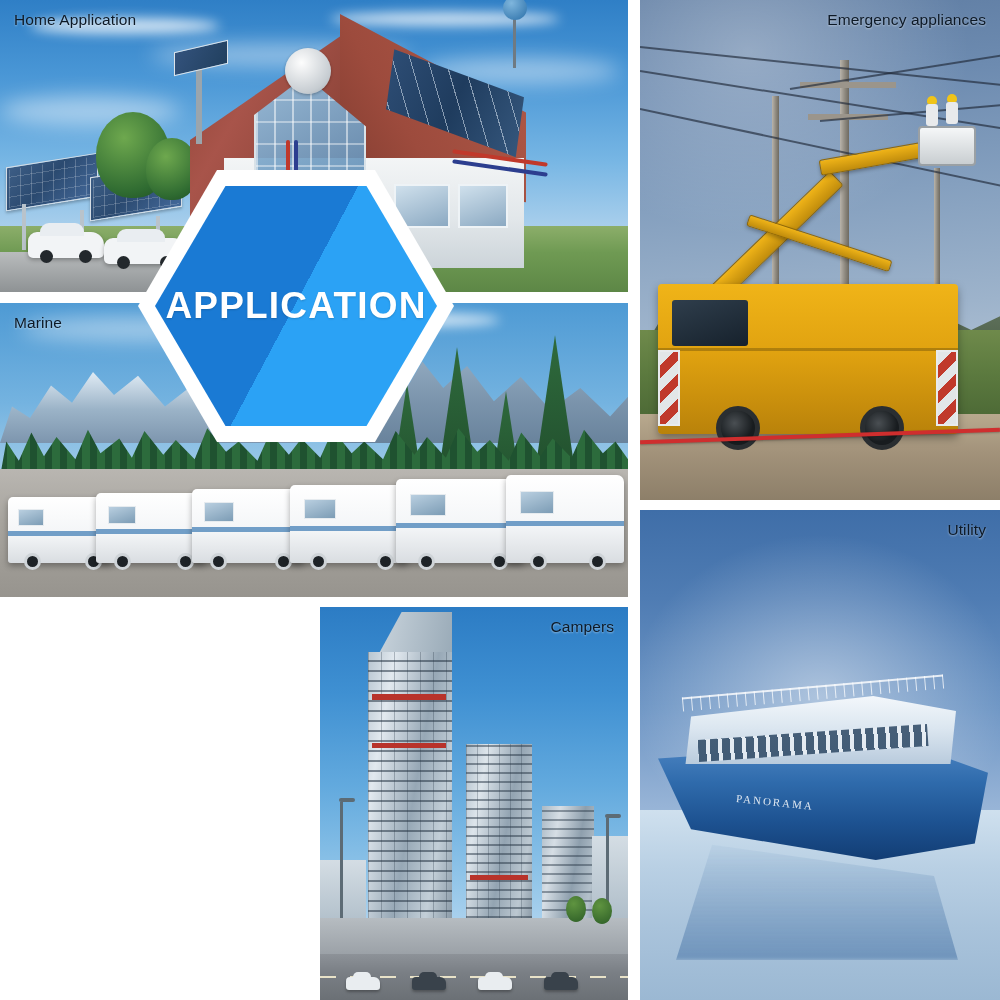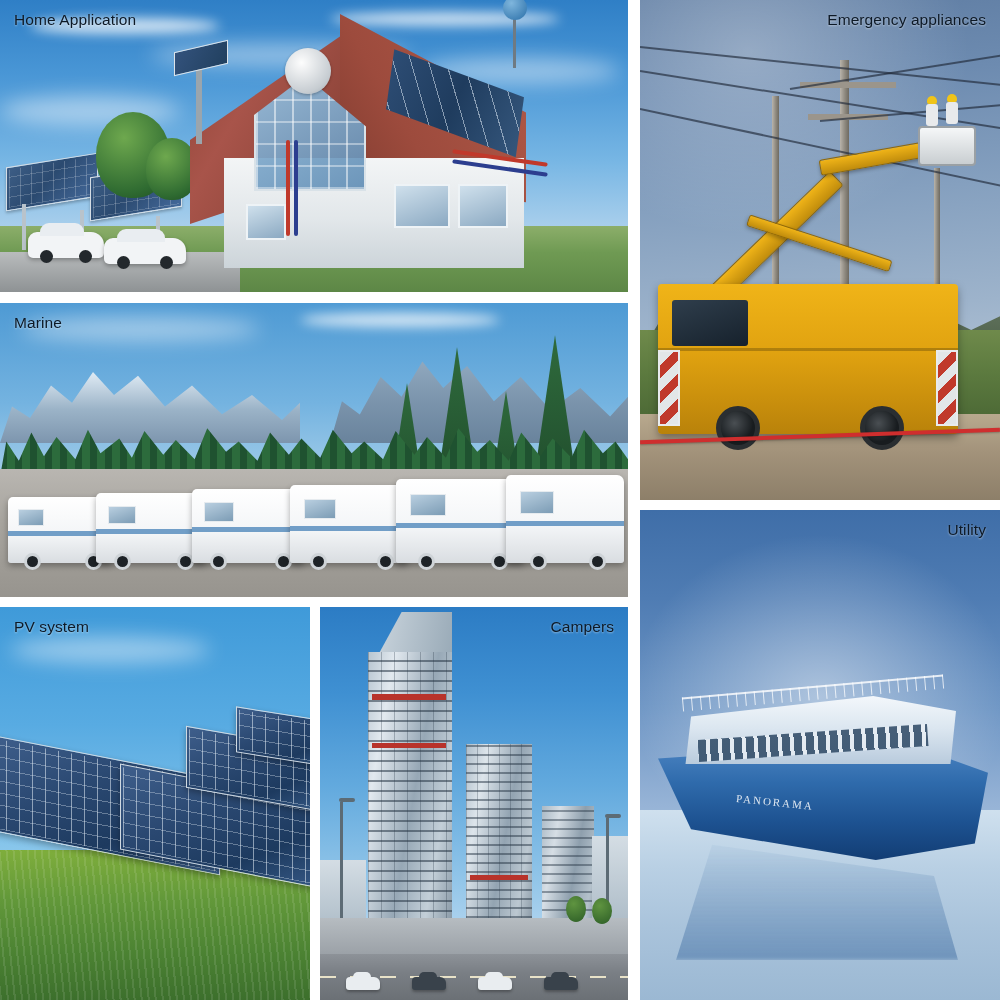--- a/index.html
+++ b/index.html
@@ -627,32 +627,20 @@
       <div class="superstructure"></div>
       <div class="deckwins"></div>
       <div class="railing"></div>
       <div class="shipname">PANORAMA</div>
     </div>
     <div class="reflection"></div>
 
     <div class="label tr">Utility</div>
   </div>
 
-  <div class="panel" id="p-pv">
-    <div class="sky"></div>
-    <div class="cloudwisp soft" style="left:10px;top:30px;width:200px;height:26px;"></div>
-    <div class="pv-grass"></div>
-
-    <div class="pvrow" style="left:-10px;top:150px;width:230px;height:96px;transform:skewY(11deg);"></div>
-    <div class="pvrow" style="left:120px;top:178px;width:220px;height:86px;transform:skewY(11deg);"></div>
-    <div class="pvrow" style="left:186px;top:132px;width:150px;height:62px;transform:skewY(10deg);"></div>
-    <div class="pvrow" style="left:236px;top:108px;width:110px;height:46px;transform:skewY(9deg);"></div>
-
-    <div class="label tl">PV system</div>
-  </div>
 
   <div class="panel" id="p-util">
     <div class="sky"></div>
 
     <div class="tower-a-top"></div>
     <div class="tower-a"></div>
     <div class="redband" style="left:52px;bottom:300px;width:74px;height:6px;"></div>
     <div class="redband" style="left:52px;bottom:252px;width:74px;height:5px;"></div>
 
     <div class="tower-b"></div>
@@ -671,14 +659,20 @@
     <div class="u-tree" style="left:272px;bottom:76px;"></div>
 
     <div class="u-car" style="left:26px;"></div>
     <div class="u-car dark" style="left:92px;"></div>
     <div class="u-car" style="left:158px;"></div>
     <div class="u-car dark" style="left:224px;"></div>
 
     <div class="label tr">Campers</div>
   </div>
 
+  <div id="hex-badge">
+    <div class="hex-outer"></div>
+    <div class="hex-inner">
+      <span id="hex-title">APPLICATION</span>
+    </div>
+  </div>
 
 </div>
 
 </body></html>

